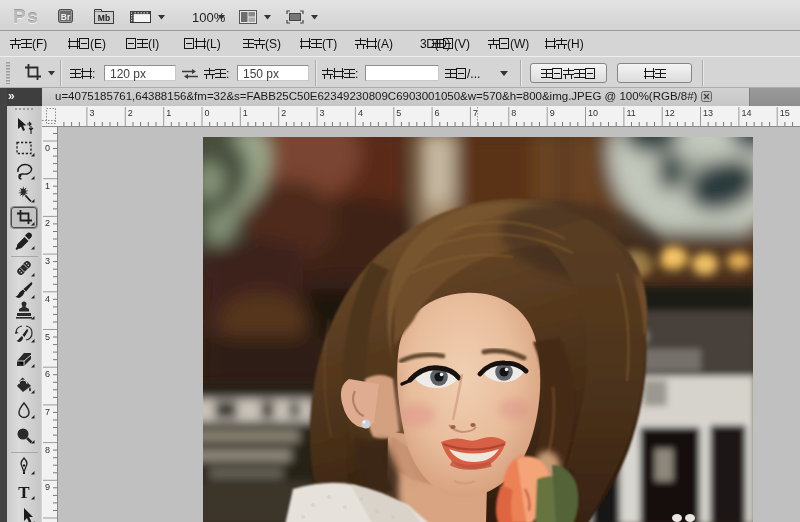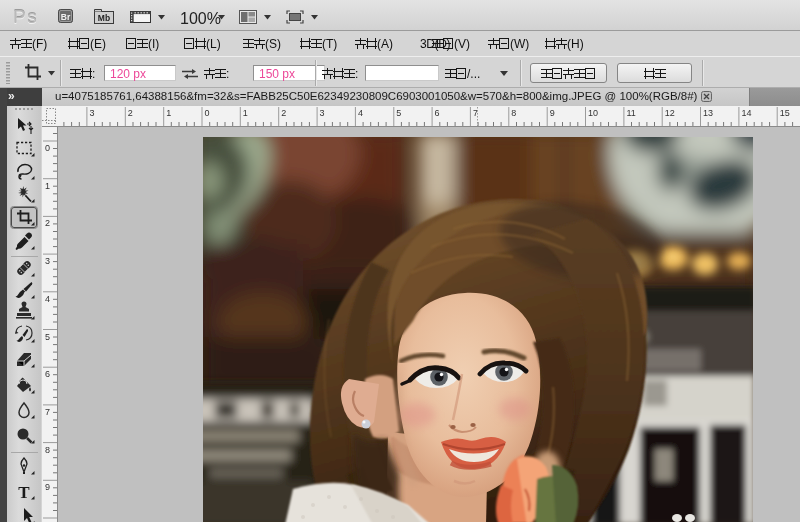--- a/index.html
+++ b/index.html
@@ -22,26 +22,26 @@
 .gc i:nth-child(3){left:0;top:0;width:1px;height:11px}
 .gc i:nth-child(4){left:9px;top:0;width:1px;height:11px}
 .gc i:nth-child(5){left:2px;top:5px;width:6px;height:1px}
 .gd i:nth-child(1){left:0;top:2px;width:11px;height:1px}
 .gd i:nth-child(2){left:0;top:6px;width:11px;height:1px}
 .gd i:nth-child(3){left:5px;top:0;width:1px;height:6px}
 .gd i:nth-child(4){left:2px;top:7px;width:1px;height:4px}
 .gd i:nth-child(5){left:8px;top:7px;width:1px;height:4px}
 
 #topbar{left:0;top:0;width:800px;height:31px;background:linear-gradient(#e3e3e3,#d2d2d2);border-bottom:1px solid #9b9b9b;box-sizing:border-box;}
-#pslogo{left:13px;top:6px;font-size:19px;font-weight:normal;color:#bababa;letter-spacing:1.5px;text-shadow:0 1px 0 #f0f0f0,0 -1px 0 #9a9a9a;}
+#pslogo{left:13px;top:6px;font-size:19px;font-weight:bold;color:#bababa;letter-spacing:1.5px;text-shadow:0 1px 0 #f0f0f0,0 -1px 0 #9a9a9a;}
 #menubar{left:0;top:31px;width:800px;height:25px;background:#d5d5d5;}
 .mi{position:absolute;top:6px;font-size:12px;color:#111;white-space:nowrap;}
 #optbar{left:0;top:56px;width:800px;height:32px;background:#d5d5d5;border-top:1px solid #eee;box-shadow:0 -2px 0 #adadad inset;}
 .vsep{position:absolute;top:3px;width:1px;height:26px;background:#aaa;border-right:1px solid #e8e8e8;}
-.inp{position:absolute;top:8px;height:16px;background:#fff;border:1px solid #8f8f8f;border-bottom-color:#c9c9c9;border-right-color:#c9c9c9;font-size:12px;color:#ec4899;padding:1px 0 0 5px;box-sizing:border-box;}
+.inp{position:absolute;top:8px;height:16px;background:#fff;border:1px solid #8f8f8f;border-bottom-color:#c9c9c9;border-right-color:#c9c9c9;font-size:12px;color:#404040;padding:1px 0 0 5px;box-sizing:border-box;}
 .olabel{position:absolute;top:10px;font-size:12px;color:#111;}
 .btn{position:absolute;top:6px;height:20px;background:linear-gradient(#f4f4f4,#dcdcdc);border:1px solid #858585;border-radius:3px;font-size:12px;color:#111;text-align:center;box-sizing:border-box;padding-top:3px;}
 #tabbar{left:0;top:88px;width:800px;height:18px;background:linear-gradient(#9a9a9a,#8d8d8d);}
 #tbhead{left:0;top:88px;width:42px;height:18px;background:#3e3e3e;color:#ececec;font-size:12px;font-weight:bold;padding:1px 0 0 8px;box-sizing:border-box;}
 #tab{left:42px;top:88px;width:708px;height:18px;background:linear-gradient(#d2d2d2,#c6c6c6);font-size:11.5px;color:#1a1a1a;white-space:nowrap;padding:2px 0 0 13px;box-sizing:border-box;border-right:1px solid #7e7e7e;}
 
 #hruler{left:42px;top:106px;width:758px;height:21px;background:#f3f3f3;border-bottom:1px solid #888;box-sizing:border-box;}
 #vruler{left:42px;top:127px;width:16px;height:395px;background:#f3f3f3;border-right:1px solid #888;box-sizing:border-box;}
 
 #edgestrip{left:0;top:88px;width:7px;height:434px;background:#434343;}
@@ -69,21 +69,21 @@
       <rect x="1" y="7.5" width="1.2" height="1.2"></rect>
       <rect x="1" y="10" width="1.2" height="1.2"></rect>
       <rect x="4.5" y="2.2" width="1.4" height="1.2"></rect>
       <rect x="7.5" y="2.2" width="1.4" height="1.2"></rect>
       <rect x="10.5" y="2.2" width="1.4" height="1.2"></rect>
       <rect x="13.5" y="2.2" width="1.4" height="1.2"></rect>
       <rect x="16.5" y="2.2" width="1.4" height="1.2"></rect>
     </g>
 <path d="M28,5 l7,0 l-3.5,4.5 Z" fill="#333"></path>
 </svg>
-<span class="abs" style="left:180px;top:10px;font-size:16px;color:#222">100%</span>
+<span class="abs" style="left:192px;top:10px;font-size:13px;color:#222">100%</span>
 <svg class="abs" style="left:218px;top:15px" width="10" height="6" xmlns="http://www.w3.org/2000/svg">
     <path d="M0,0 l7,0 l-3.5,4.5 Z" fill="#333"></path>
   </svg>
 <svg class="abs" style="left:239px;top:10px" width="34" height="14" xmlns="http://www.w3.org/2000/svg">
 <rect x="0.5" y="0.5" width="17" height="13" fill="#e8e8e8" stroke="#555"></rect>
 <rect x="2" y="2" width="6.5" height="10" fill="#6e6e6e"></rect>
 <rect x="9.5" y="2" width="6.5" height="4.5" fill="#8a8a8a"></rect>
 <rect x="9.5" y="7.5" width="6.5" height="4.5" fill="#aaa"></rect>
 <path d="M25,5 l7,0 l-3.5,4.5 Z" fill="#333"></path>
 </svg>
@@ -129,21 +129,21 @@
 <path d="M24,8 l7,0 l-3.5,4.5 Z" fill="#333"></path>
 </svg>
 <div class="vsep" style="left:60px"></div>
 <span class="olabel" style="left:70px"><b class="hz ga"><i></i><i></i><i></i><i></i></b><b class="hz gb"><i></i><i></i><i></i><i></i></b>:</span>
 <div class="inp" style="left:104px;width:72px">120 px</div>
 <svg class="abs" style="left:182px;top:12px" width="16" height="10" xmlns="http://www.w3.org/2000/svg">
 <path d="M0,2.5 L10,2.5 M6,7.5 L16,7.5" stroke="#3a3a3a" stroke-width="1.6"></path>
 <path d="M10,0 L14,2.5 L10,5 Z M6,5 L2,7.5 L6,10 Z" fill="#3a3a3a"></path>
 </svg>
 <span class="olabel" style="left:204px"><b class="hz gd"><i></i><i></i><i></i><i></i><i></i></b><b class="hz ga"><i></i><i></i><i></i><i></i></b>:</span>
-<div class="inp" style="left:253px;width:72px">150 px</div>
+<div class="inp" style="left:237px;width:72px">150 px</div>
 <div class="vsep" style="left:315px"></div>
 <span class="olabel" style="left:322px"><b class="hz gd"><i></i><i></i><i></i><i></i><i></i></b><b class="hz gb"><i></i><i></i><i></i><i></i></b><b class="hz ga"><i></i><i></i><i></i><i></i></b>:</span>
 <div class="inp" style="left:365px;width:74px"></div>
 <span class="olabel" style="left:445px"><b class="hz ga"><i></i><i></i><i></i><i></i></b><b class="hz gc"><i></i><i></i><i></i><i></i><i></i></b>/...</span>
 <svg class="abs" style="left:500px;top:14px" width="10" height="6" xmlns="http://www.w3.org/2000/svg">
       <path d="M0,0 l8,0 l-4,5 Z" fill="#333"></path>
     </svg>
 <div class="vsep" style="left:520px"></div>
 <div class="btn" style="left:530px;width:77px"><b class="hz ga"><i></i><i></i><i></i><i></i></b><b class="hz gc"><i></i><i></i><i></i><i></i><i></i></b><b class="hz gd"><i></i><i></i><i></i><i></i><i></i></b><b class="hz ga"><i></i><i></i><i></i><i></i></b><b class="hz gc"><i></i><i></i><i></i><i></i><i></i></b></div>
 <div class="btn" style="left:617px;width:75px"><b class="hz gb"><i></i><i></i><i></i><i></i></b><b class="hz ga"><i></i><i></i><i></i><i></i></b></div>

